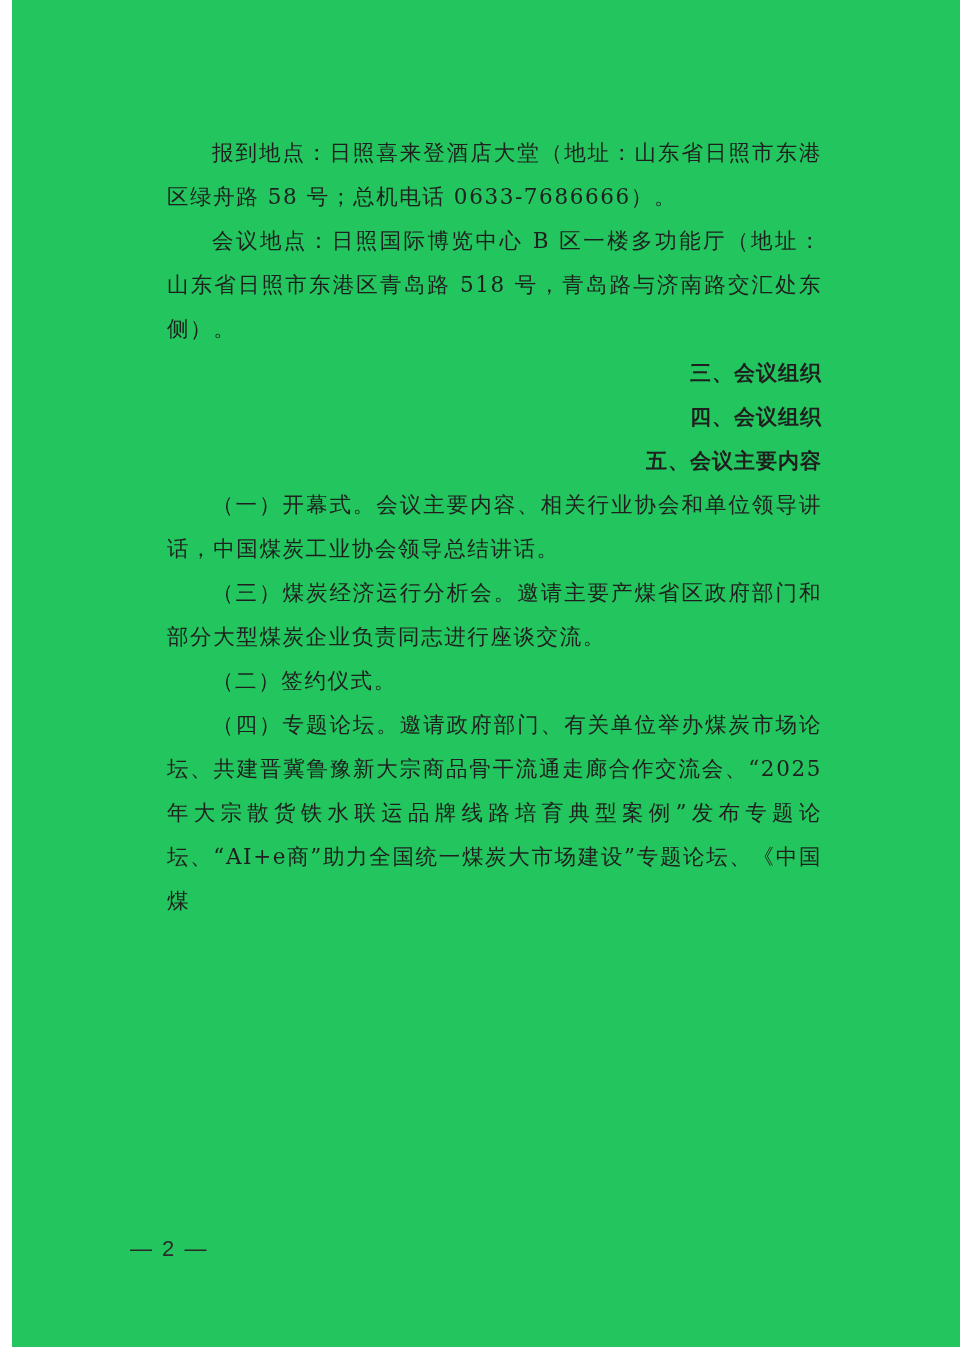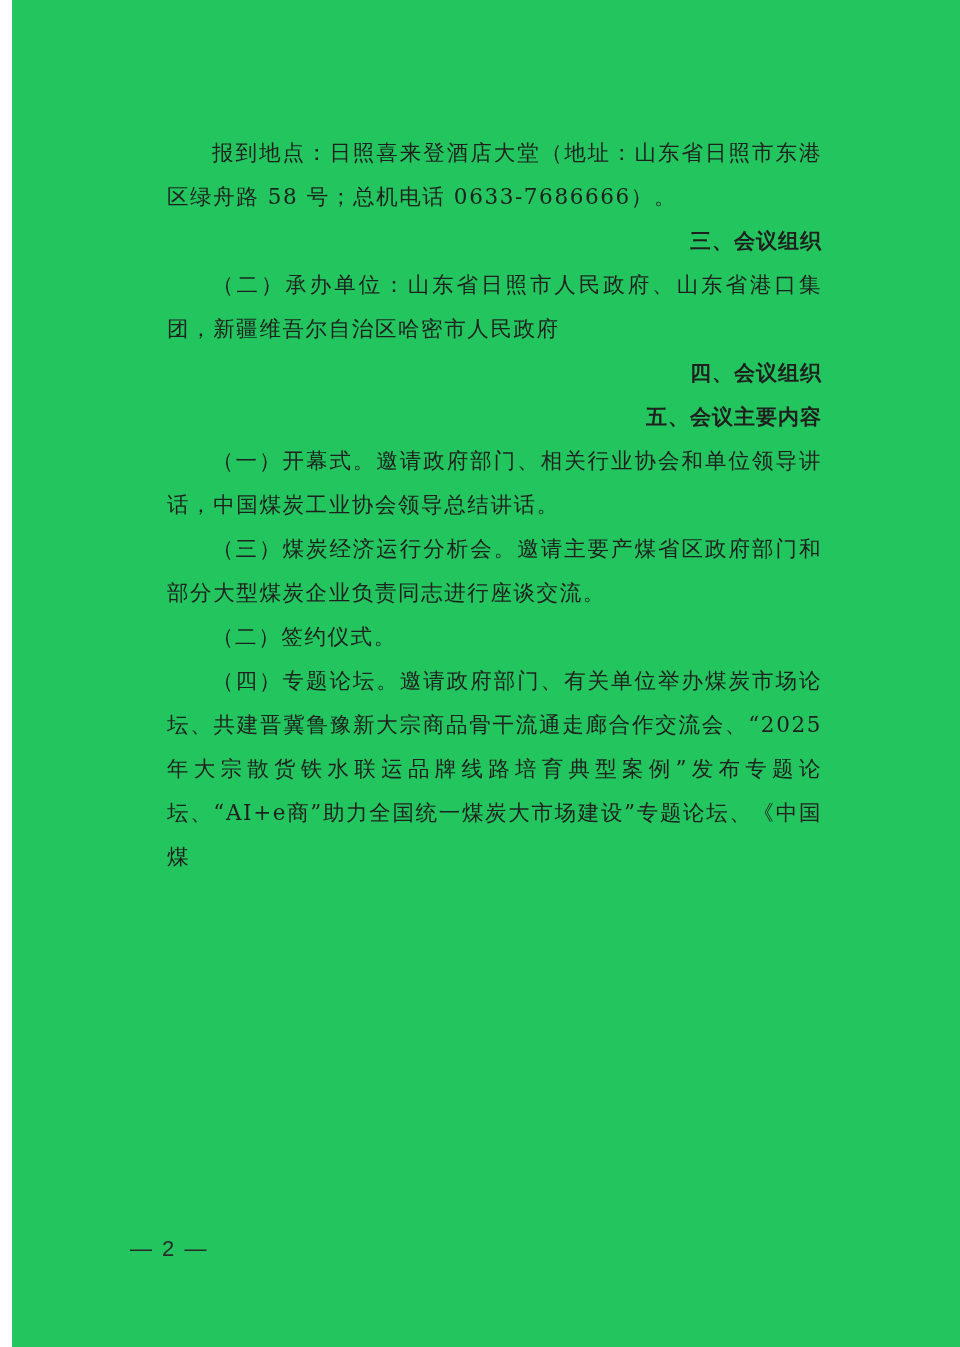--- a/index.html
+++ b/index.html
@@ -25,23 +25,23 @@
     font-family: "Liberation Sans", "DejaVu Sans", sans-serif;
     font-size: 22px; color: #2a2a2a; letter-spacing: 2px;
   }
 </style>
 </head>
 <body>
 
 <div class="page">
   <div class="body-text">
     <p class="para">报到地点：日照喜来登酒店大堂（地址：山东省日照市东港区绿舟路 58 号；总机电话 0633-7686666）。</p>
+    <p class="para">会议地点：日照国际博览中心 B 区一楼多功能厅（地址：山东省日照市东港区青岛路 518 号，青岛路与济南路交汇处东侧）。</p>
     <p class="heading">三、会议组织</p>
-    <p class="para">（二）承办单位：山东省日照市人民政府、山东省港口集团，新疆维吾尔自治区哈密市人民政府</p>
     <p class="heading">四、会议组织</p>
     <p class="heading">五、会议主要内容</p>
-    <p class="para">（一）开幕式。邀请政府部门、相关行业协会和单位领导讲话，中国煤炭工业协会领导总结讲话。</p>
+    <p class="para">（一）开幕式。会议主要内容、相关行业协会和单位领导讲话，中国煤炭工业协会领导总结讲话。</p>
     <p class="para">（三）煤炭经济运行分析会。邀请主要产煤省区政府部门和部分大型煤炭企业负责同志进行座谈交流。</p>
     <p class="para">（二）签约仪式。</p>
     <p class="para">（四）专题论坛。邀请政府部门、有关单位举办煤炭市场论坛、共建晋冀鲁豫新大宗商品骨干流通走廊合作交流会、“2025年大宗散货铁水联运品牌线路培育典型案例”发布专题论坛、“AI+e商”助力全国统一煤炭大市场建设”专题论坛、《中国煤</p>
   </div>
   <div class="page-number">— 2 —</div>
 </div>
 
 </body></html>

